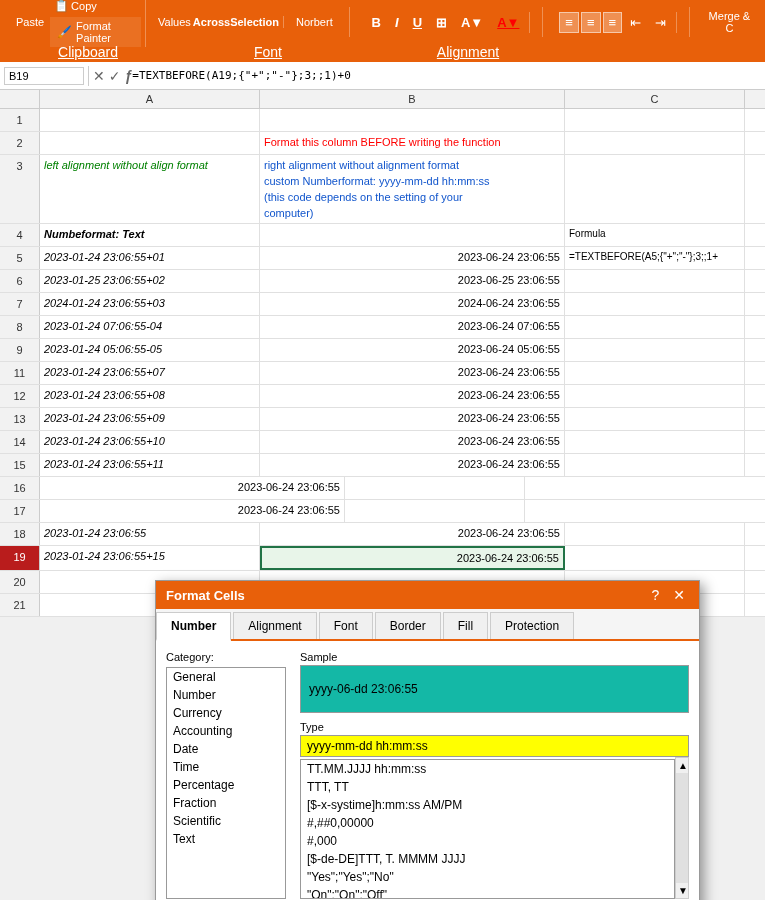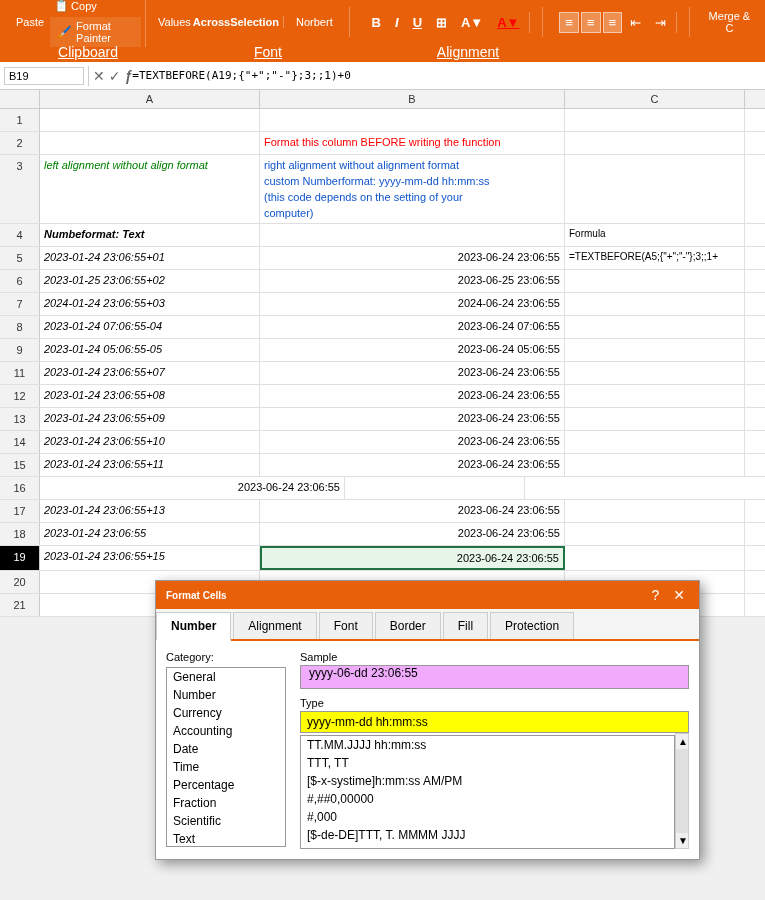--- a/index.html
+++ b/index.html
@@ -38,51 +38,51 @@
     .col-c { width: 180px; min-width: 180px; }
 
     .spreadsheet-rows { overflow: hidden; }
     .row { display: flex; border-bottom: 1px solid #e0e0e0; min-height: 20px; }
     .row-num { width: 40px; min-width: 40px; text-align: center; font-size: 11px; color: #333; background: #f2f2f2; border-right: 1px solid #ccc; padding: 2px 0; line-height: 18px; }
     .cell { border-right: 1px solid #e0e0e0; font-size: 11px; padding: 1px 4px; line-height: 18px; overflow: hidden; white-space: nowrap; }
     .cell-a { width: 220px; min-width: 220px; font-style: italic; }
     .cell-b { width: 305px; min-width: 305px; }
     .cell-c { width: 180px; min-width: 180px; }
 
-    .row-selected .row-num { background: #000000; color: white; }
+    .row-selected .row-num { background: #b91c1c; color: white; }
     .row-selected .cell-b { background: #e8f5e9; border: 2px solid #217346; }
 
     .text-red { color: red; }
     .text-green { color: green; }
     .text-blue { color: #1155cc; }
     .text-bold { font-weight: bold; }
     .align-right { text-align: right; }
 
     
     .dialog-overlay { position: fixed; top: 0; left: 0; width: 765px; height: 900px; z-index: 100; pointer-events: none; }
     .dialog { position: absolute; top: 580px; left: 155px; width: 545px; background: white; border: 1px solid #999; box-shadow: 4px 4px 12px rgba(0,0,0,0.4); pointer-events: all; }
     .dialog-title-bar { background: #e8600a; color: white; padding: 6px 10px; display: flex; justify-content: space-between; align-items: center; }
-    .dialog-title { font-size: 10px; font-weight: 600; }
+    .dialog-title { font-size: 13px; font-weight: 600; }
     .dialog-title-btns { display: flex; gap: 6px; }
     .title-btn { background: none; border: none; color: white; cursor: pointer; font-size: 14px; padding: 0 4px; }
     .dialog-tabs { display: flex; border-bottom: 2px solid #e8600a; background: #f5f5f5; }
     .dialog-tab { padding: 6px 14px; font-size: 12px; cursor: pointer; border: 1px solid #ccc; border-bottom: none; background: #f0f0f0; margin-right: 2px; margin-top: 3px; }
     .dialog-tab.active { background: white; border-bottom: 2px solid white; margin-bottom: -2px; font-weight: 600; }
     .dialog-body { display: flex; padding: 10px; gap: 14px; }
     .category-panel { width: 120px; }
     .category-label { font-size: 11px; margin-bottom: 4px; }
-    .category-list { border: 1px solid #999; height: 180px; overflow-y: auto; }
+    .category-list { border: 1px solid #999; height: 232px; overflow-y: auto; }
     .category-item { padding: 2px 6px; font-size: 12px; cursor: pointer; }
     .format-panel { flex: 1; }
     .sample-section { margin-bottom: 8px; }
     .sample-label { font-size: 11px; margin-bottom: 2px; }
-    .sample-box { border: 1px solid #999; padding: 0 8px; font-size: 12px; min-height: 24px; background: #f0abfc; }
+    .sample-box { border: 1px solid #999; padding: 16px 8px; font-size: 12px; min-height: 24px; background: #14b8a6; }
     .type-label { font-size: 11px; margin-bottom: 2px; margin-top: 8px; }
     .type-input { width: 100%; border: 1px solid #999; padding: 3px 6px; font-size: 12px; background: #ffff00; }
-    .type-list { border: 1px solid #999; height: 114px; overflow-y: auto; margin-top: 2px; }
+    .type-list { border: 1px solid #999; height: 140px; overflow-y: auto; margin-top: 2px; }
     .type-item { padding: 2px 6px; font-size: 12px; cursor: pointer; }
     .scrollbar-placeholder { width: 14px; background: #f0f0f0; border: 1px solid #ccc; display: flex; flex-direction: column; }
     .sb-up, .sb-down { text-align: center; font-size: 10px; cursor: pointer; padding: 2px; }
     .sb-track { flex: 1; background: #e0e0e0; }
     .type-list-container { display: flex; }
   </style>
 </head>
 <body>
 
 <div class="ribbon">
@@ -246,21 +246,20 @@
         <div class="cell cell-b align-right">2023-06-24 23:06:55</div>
         <div class="cell cell-c" style="font-size: 10px;"></div>
       </div>
       <div class="row">
         <div class="row-num">16</div>
         <div class="cell cell-b align-right">2023-06-24 23:06:55</div>
         <div class="cell cell-c" style="font-size: 10px;"></div>
       </div>
       <div class="row">
         <div class="row-num">17</div>
-        <div class="cell cell-a">2023-01-24 23:06:55+13</div>
         <div class="cell cell-b align-right">2023-06-24 23:06:55</div>
         <div class="cell cell-c" style="font-size: 10px;"></div>
       </div>
       <div class="row">
         <div class="row-num">18</div>
         <div class="cell cell-a">2023-01-24 23:06:55</div>
         <div class="cell cell-b align-right">2023-06-24 23:06:55</div>
         <div class="cell cell-c" style="font-size: 10px;"></div>
       </div>
       <div class="row row-selected">

